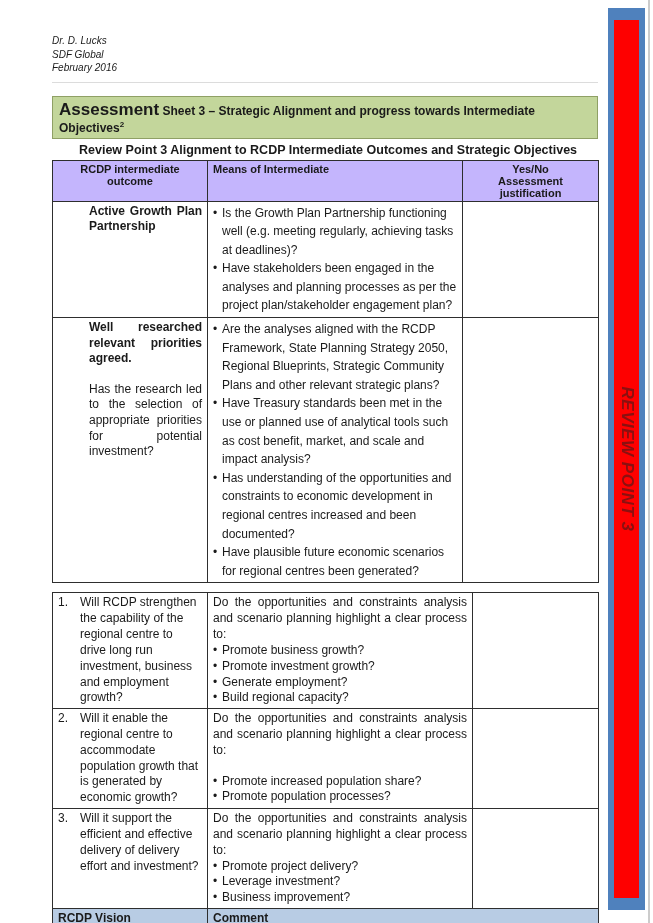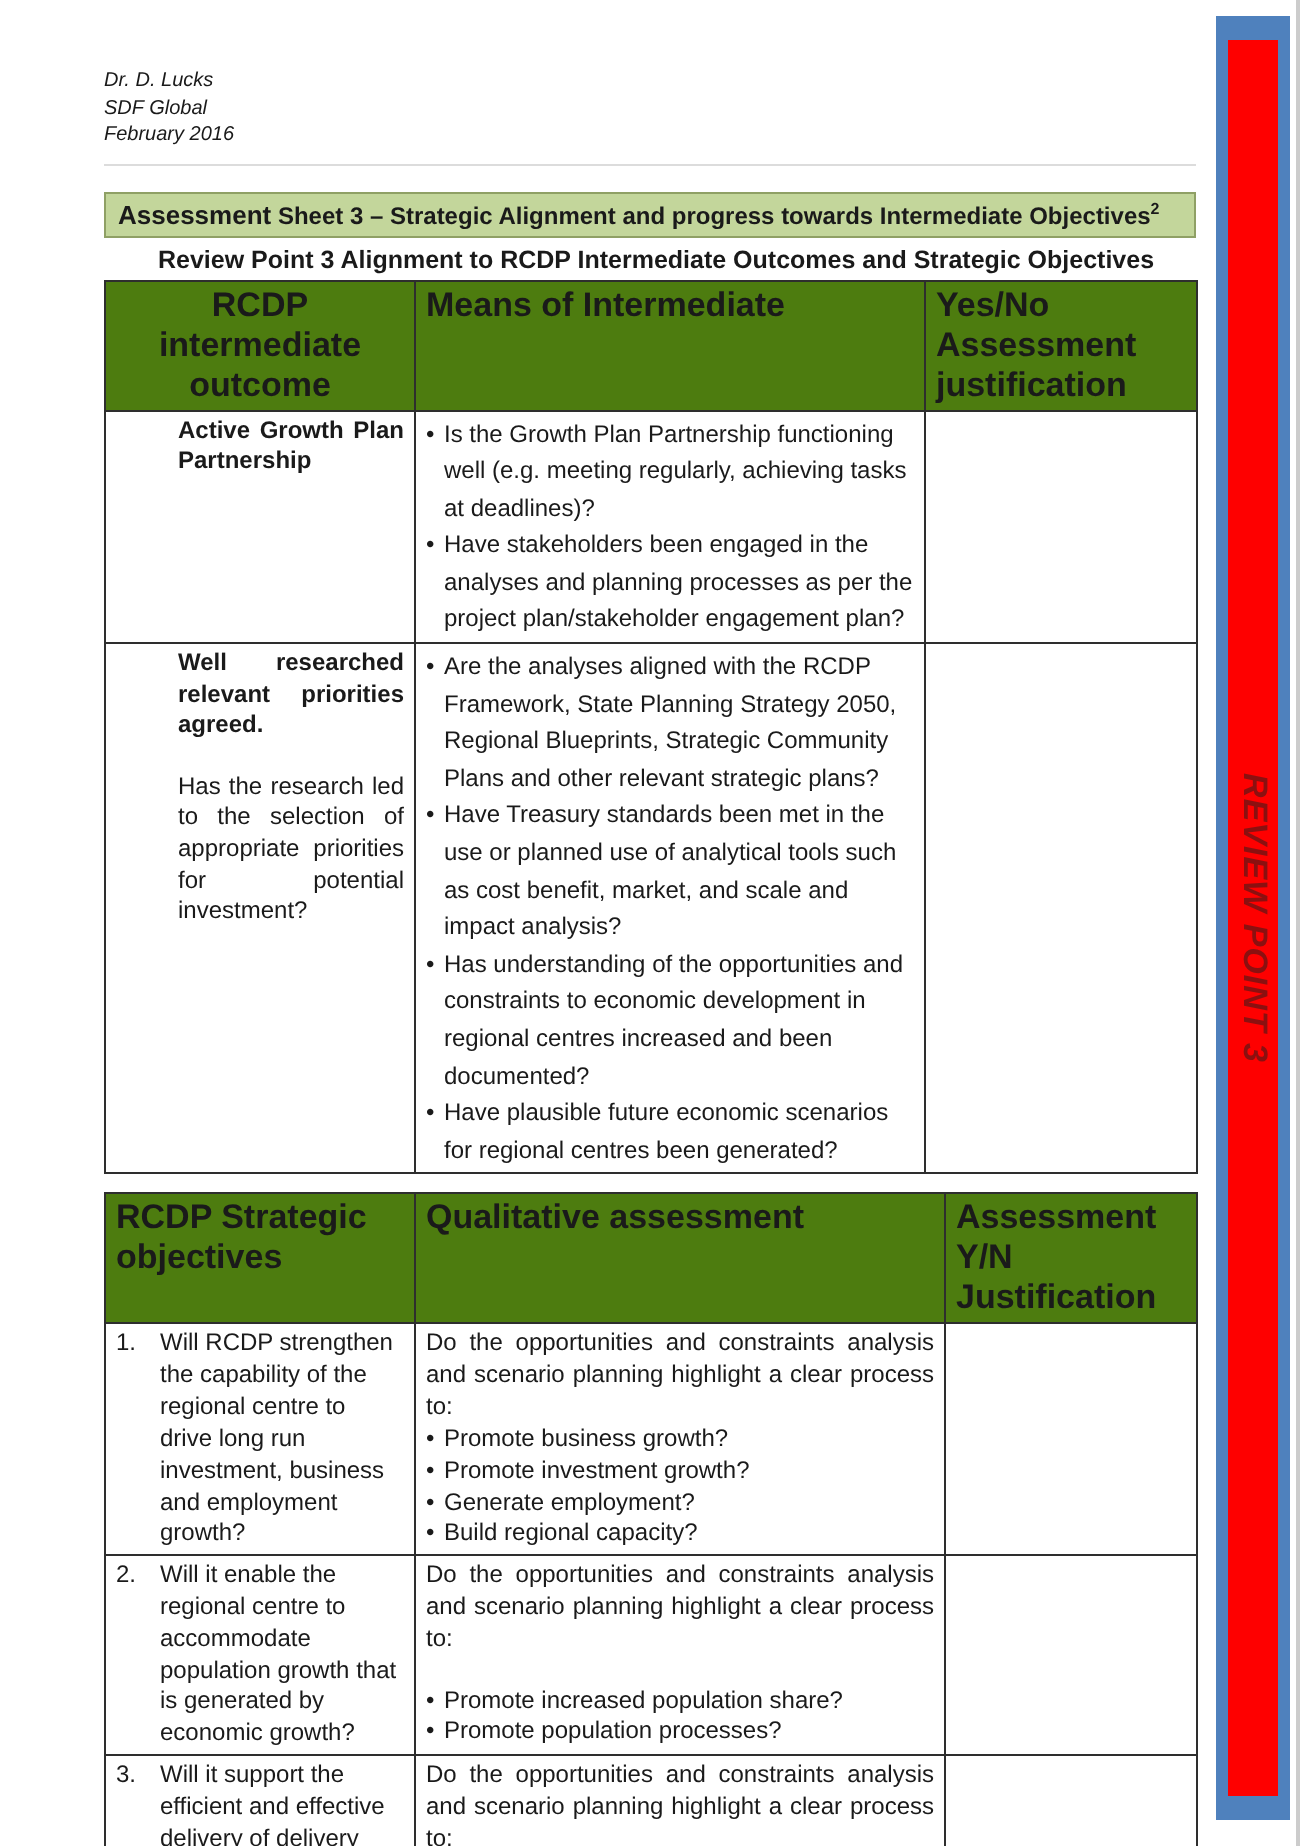--- a/index.html
+++ b/index.html
@@ -11,30 +11,30 @@
 
   
   .doc-header{font-style:italic;font-size:10px;line-height:1.35;border-bottom:1px solid #dcdcdc;padding-bottom:7px;}
   .doc-header .row2{display:flex;justify-content:space-between;flex-direction:column;}
 
   
   .title-band{
     margin-top:13px;background:#c3d69b;border:1px solid #8fa065;
     padding:3px 6px;font-weight:bold;font-size:12px;box-sizing:border-box;
   }
-  .title-band .lead{font-size:13px;}
+  .title-band .lead{font-size:17px;}
   .title-band sup{font-size:8px;}
   .subtitle{font-weight:bold;font-size:12.5px;margin:4px 0 3px 0;padding-left:27px;}
 
   
   table{border-collapse:collapse;width:546px;table-layout:fixed;}
   td,th{border:1px solid #2e2e2e;vertical-align:top;padding:2px 5px;font-size:12px;box-sizing:border-box;}
-  th{background:#4d7c0f;text-align:left;font-size:17px;}
+  th{background:#c4b5fd;text-align:left;font-size:11px;}
   .center{text-align:center;}
-  .blk{display:block;}
+  .blk{display:block;text-align:center;}
   .j{text-align:justify;}
   .b{font-weight:bold;}
   p{margin:0;}
 
   
   .t1{margin-bottom:9px;}
   .t1 .col-outcome{width:155px;} .t1 .col-means{width:255px;} .t1 .col-yesno{width:136px;}
   .t1 .outcome{line-height:1.3;padding-left:36px;}
   .t1 .means{line-height:1.55;}
   .t1 .r1 td{height:92px;}
@@ -138,28 +138,20 @@
   </tbody>
     </table>
 
   <table class="t2">
     <colgroup>
         <col class="col-obj">
         <col class="col-qual">
         <col class="col-yn">
       </colgroup>
     <tbody>
-        <tr>
-      <th>RCDP Strategic objectives</th>
-      <th>Qualitative assessment</th>
-      <th>
-        <span class="blk">Assessment Y/N</span>
-        <span class="blk">Justification</span>
-      </th>
-    </tr>
     <tr class="r1">
       <td>
         <div class="obj">
           <span class="num">1.</span>
           <span class="objtext">Will RCDP strengthen the capability of the regional centre to drive long run investment, business and employment growth?</span>
         </div>
       </td>
       <td>
         <p class="j">Do the opportunities and constraints analysis and scenario planning highlight a clear process to:</p>
         <div class="bullet">Promote business growth?</div>

